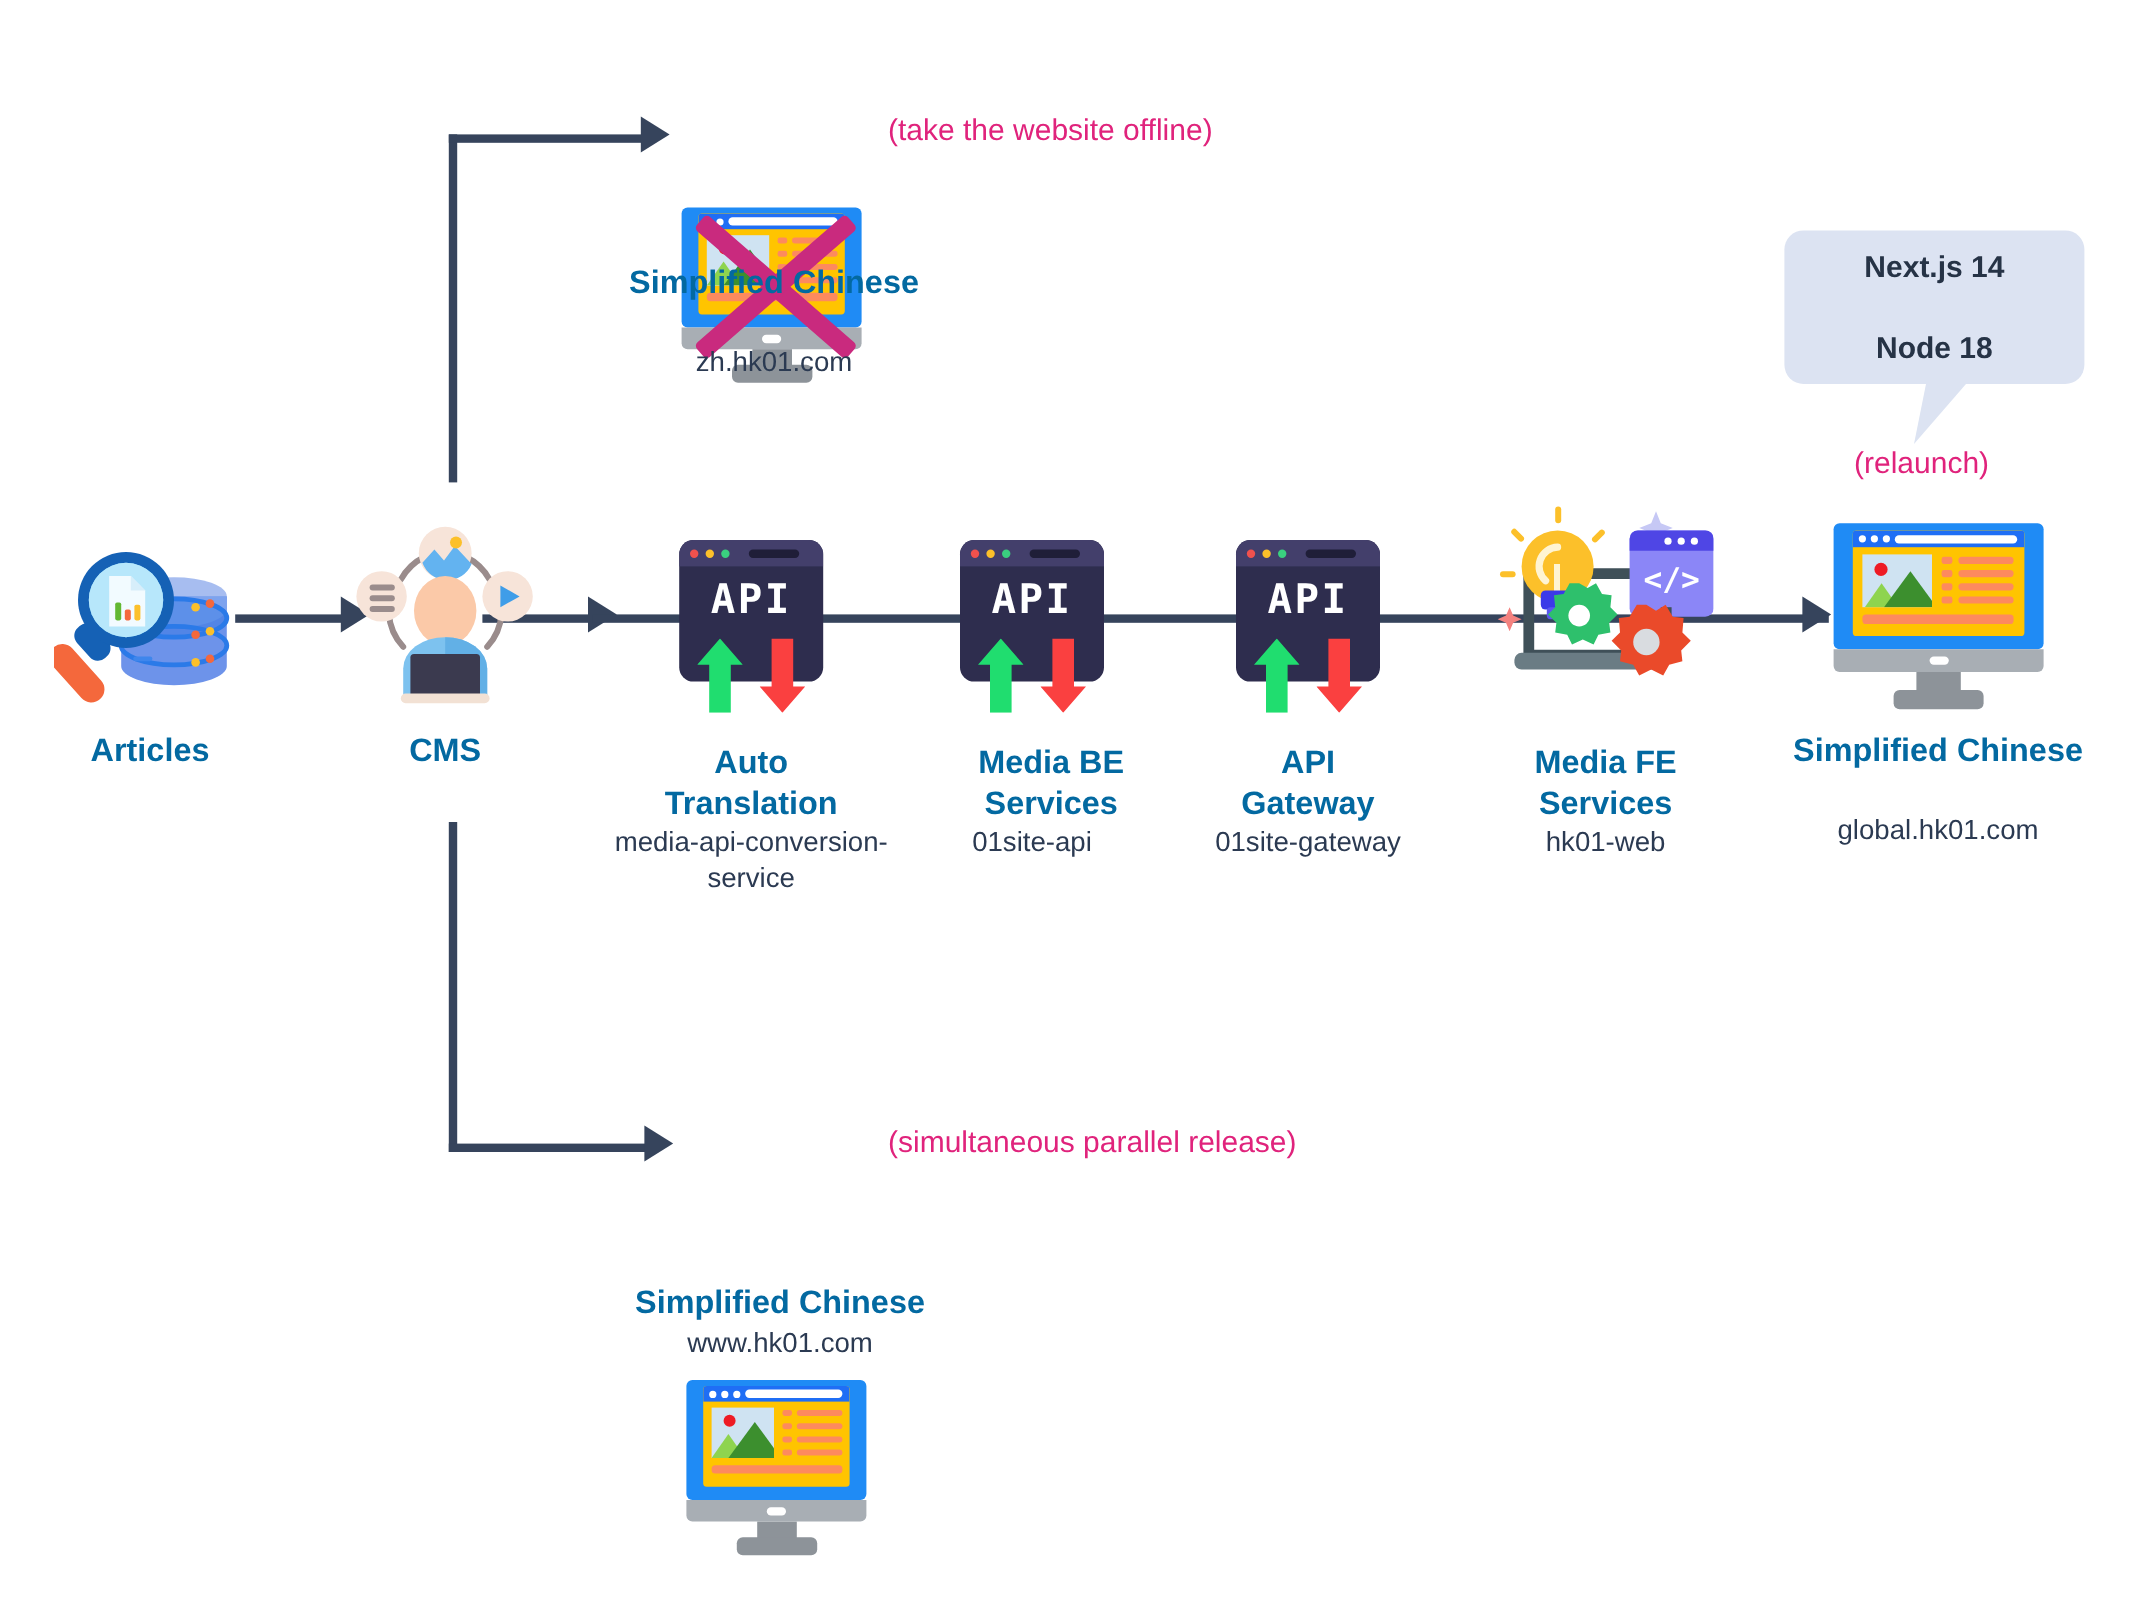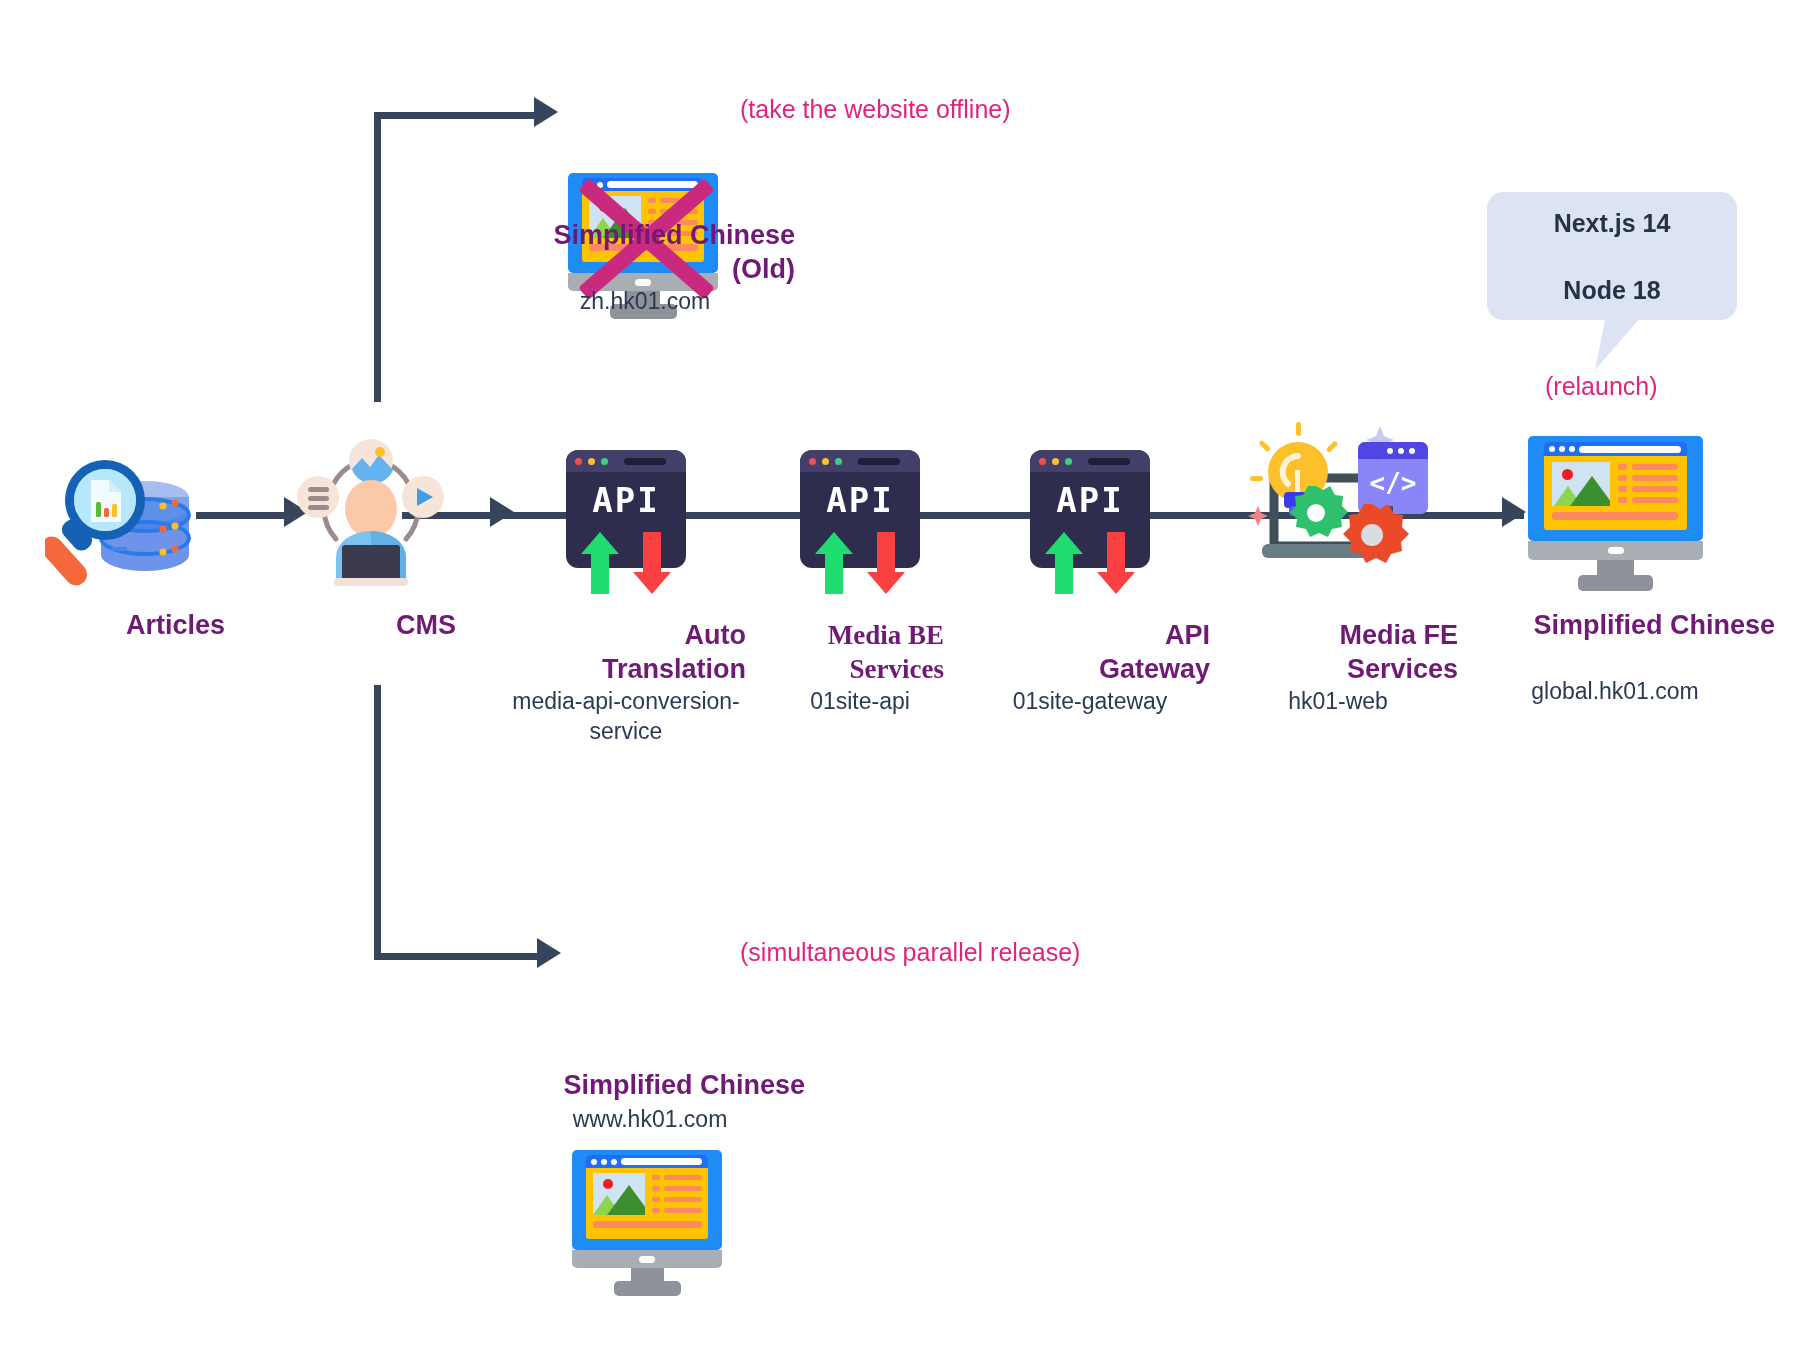--- a/index.html
+++ b/index.html
@@ -15,22 +15,22 @@
     background: #ffffff;
     overflow: hidden;
   }
   .abs { position: absolute; }
 
   
   .node-title {
     font-weight: bold;
     font-size: 27px;
     line-height: 34px;
-    color: #701a75;
-    text-align: right;
+    color: #0369a1;
+    text-align: center;
   }
   .node-sub {
     font-weight: normal;
     font-size: 23px;
     line-height: 30px;
     color: #2b3a52;
     text-align: center;
   }
   .annot {
     font-size: 25px;
@@ -282,21 +282,21 @@
     </div>
     <div class="api-arrows">
       <svg width="38" height="62" viewBox="0 0 38 62">
         <path d="M19 0 L38 22 H28 V62 H10 V22 H0 Z" fill="#20dd6f"></path>
       </svg>
       <svg width="38" height="62" viewBox="0 0 38 62">
         <path d="M19 62 L0 40 H10 V0 H28 V40 H38 Z" fill="#fa4040"></path>
       </svg>
     </div>
   </div>
-  <div class="abs node-title" style="left:704px; top:618px; width:240px;font-family:Liberation Serif, serif;">
+  <div class="abs node-title" style="left:756px; top:618px; width:240px;">
     <div>Media BE</div>
     <div>Services</div>
   </div>
   <div class="abs node-sub" style="left:740px; top:686px; width:240px;">01site-api</div>
 
   <div class="abs" style="left:1030px; top:450px;">
     <div class="api-card">
       <div class="api-bar">
         <span class="dotr"></span>
         <span class="doty"></span>
@@ -432,21 +432,20 @@
       <div class="mon-btn"></div>
     </div>
     <div class="mon-neck abs" style="left:59px; top:118px; width:33px; height:16px;"></div>
     <div class="mon-foot abs" style="left:42px; top:131px; width:67px; height:15px;"></div>
 
     <div class="cross-bar" style="left:-5px; top:58px; width:167px; height:16px; transform: rotate(41deg); transform-origin: center;"></div>
     <div class="cross-bar" style="left:-5px; top:58px; width:167px; height:16px; transform: rotate(-41deg); transform-origin: center;"></div>
   </div>
   <div class="abs node-title" style="left:495px; top:218px; width:300px;">
     <div>Simplified Chinese</div>
-    <div>(Old)</div>
   </div>
   <div class="abs node-sub" style="left:495px; top:286px; width:300px;">zh.hk01.com</div>
 
   <div class="abs monitor" style="left:572px; top:875px; width:150px; height:135px;">
     <div class="mon-screen abs" style="left:0; top:0; width:150px; height:100px;">
       <div class="mon-page" style="left:14px; top:5px; width:122px; height:84px;">
         <div class="mon-topbar" style="height:13px; padding-left:5px;">
           <span class="mon-dot"></span>
           <span class="mon-dot"></span>
           <span class="mon-dot"></span>

